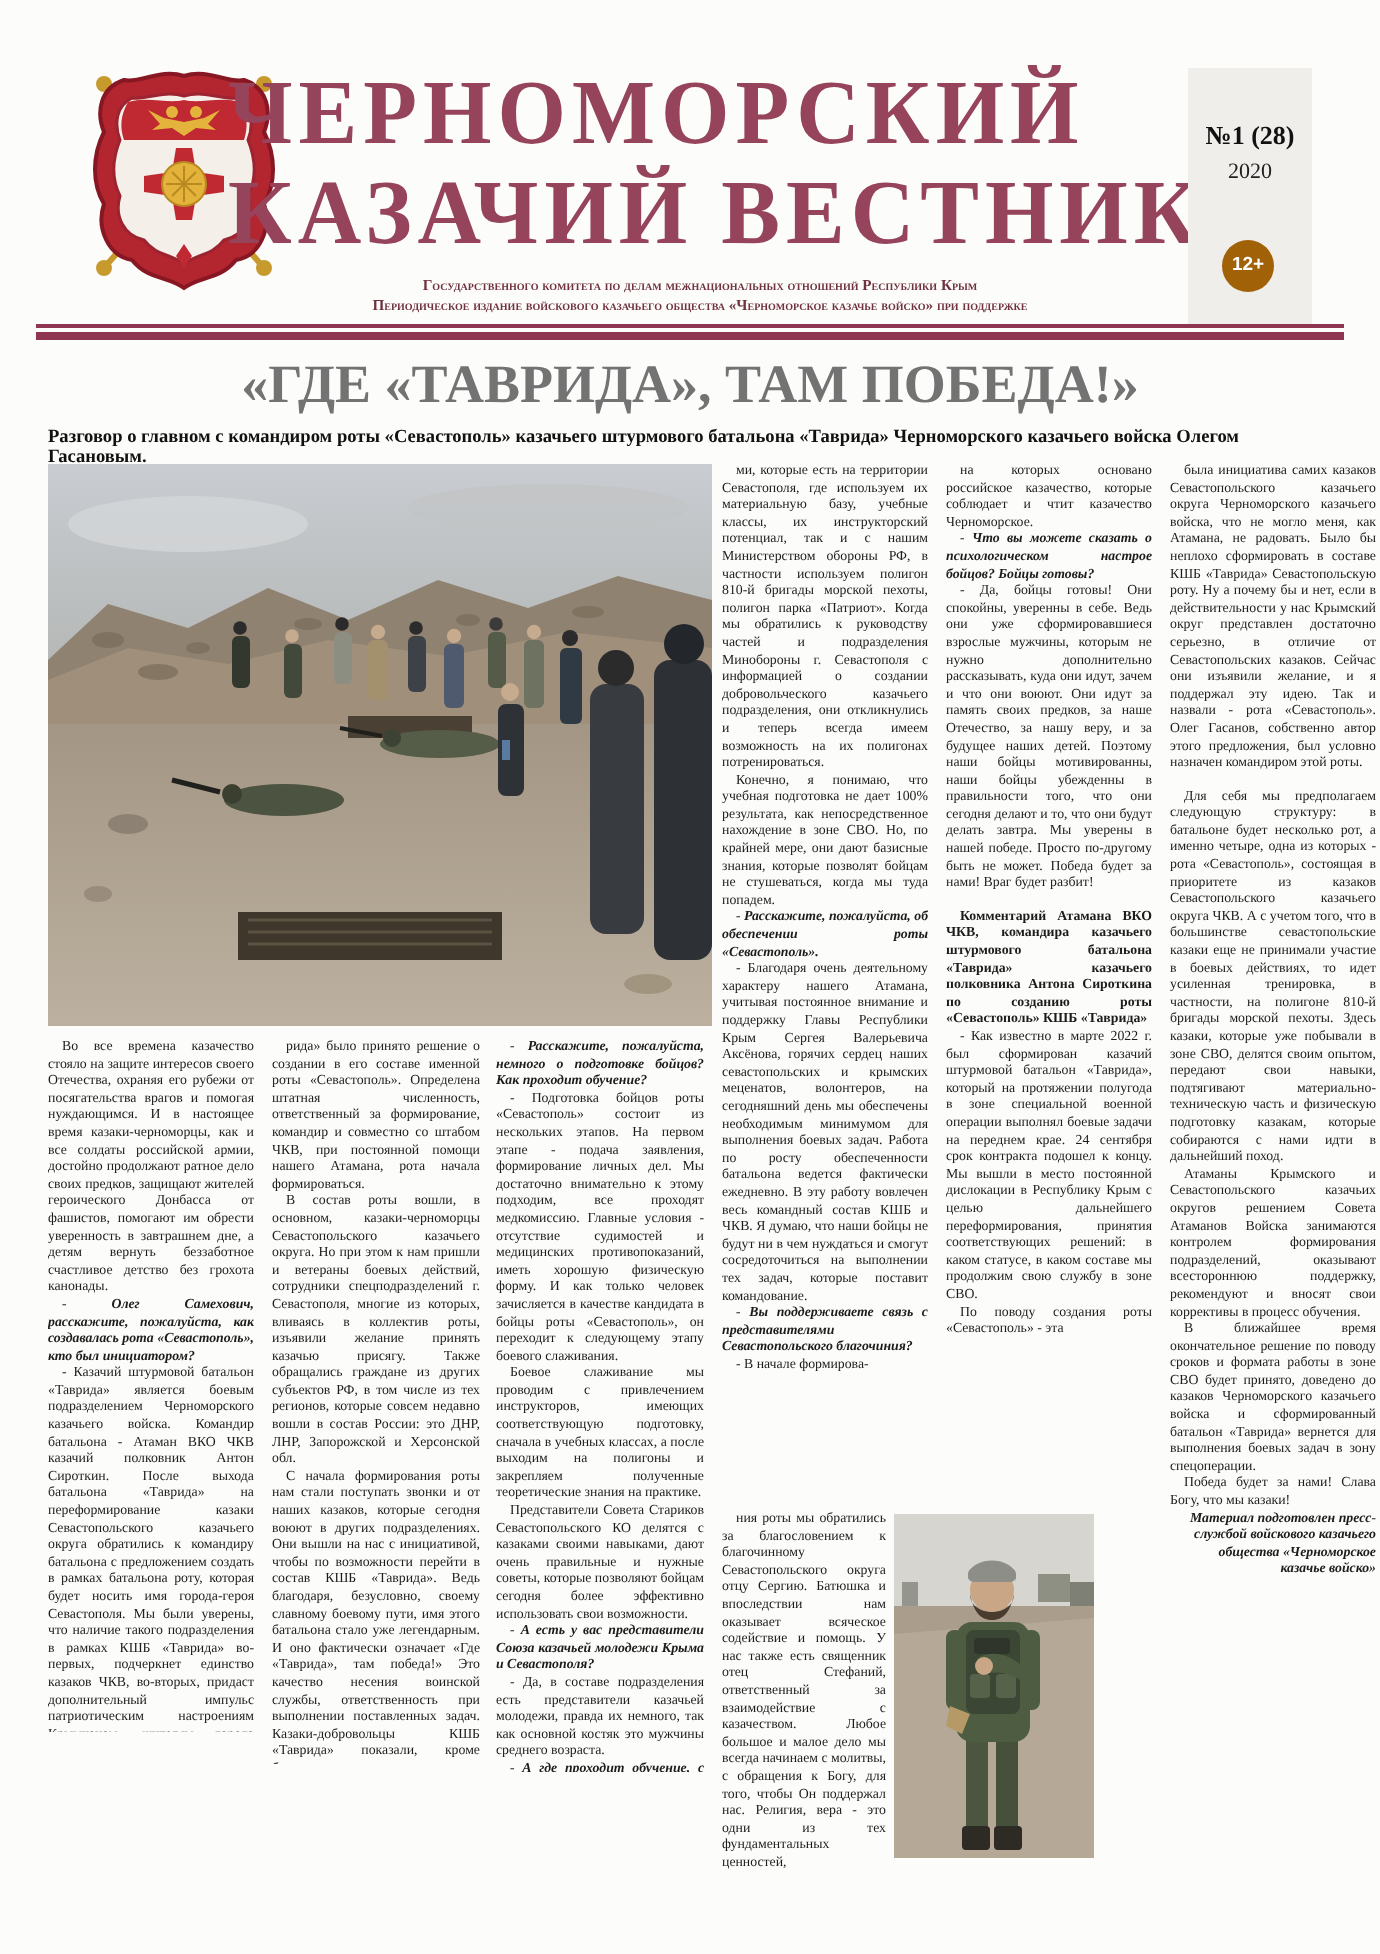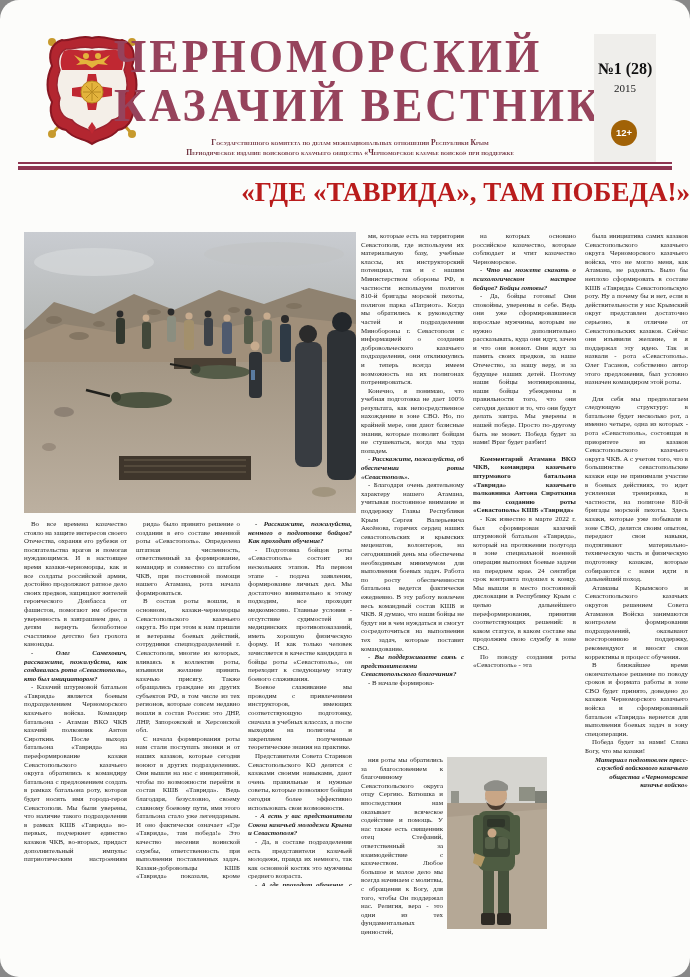--- a/index.html
+++ b/index.html
@@ -1,34 +1,34 @@
 <!DOCTYPE html>
 <html><head>
 <meta charset="utf-8">
 <style>
   html,body{margin:0;padding:0;background:#888;}
   .page{position:relative;width:690px;height:977px;margin:0 auto;background:#fcfcfa;overflow:hidden;
-        font-family:"Liberation Serif","DejaVu Serif",serif;border-radius:19px;}
+        font-family:"Liberation Serif","DejaVu Serif",serif;}
   
   .crest{position:absolute;left:44px;top:34px;width:96px;height:118px;}
   .mast-title{position:absolute;left:114px;top:32px;width:474px;color:#96435c;
               font-weight:bold;letter-spacing:3px;line-height:48px;font-size:44px;
               transform:scaleY(1.04);transform-origin:top left;white-space:nowrap;}
   .mast-sub{position:absolute;left:104px;top:138px;width:492px;text-align:center;
             font-variant:small-caps;font-size:7.6px;line-height:10px;color:#70323f;font-weight:bold;}
   .issue-col{position:absolute;left:594px;top:34px;width:62px;height:128px;background:#efeeeb;text-align:center;}
-  .issue-num{margin-top:26px;font-size:16px;font-weight:bold;color:#111;}
+  .issue-num{margin-top:26px;font-size:13px;font-weight:bold;color:#111;}
   .issue-year{margin-top:4px;font-size:11px;color:#222;}
   .age-badge{position:absolute;left:17px;top:86px;width:26px;height:26px;border-radius:50%;
              background:#a16207;color:#fff;font-size:9.5px;font-weight:bold;line-height:26px;
              font-family:"Liberation Sans",sans-serif;}
   .rule-thin{position:absolute;left:18px;right:18px;top:162px;height:2px;background:#8e3551;}
   .rule-thick{position:absolute;left:18px;right:18px;top:166px;height:4px;background:#8e3551;}
   
-  .headline{position:absolute;left:0;top:177px;width:100%;text-align:right;color:#b91c1c;
+  .headline{position:absolute;left:0;top:177px;width:100%;text-align:center;color:#737373;
             font-size:27px;font-weight:bold;}
   .deck{position:absolute;left:24px;top:214px;width:644px;font-size:9.3px;font-weight:bold;color:#111;}
   
   .photo-main{position:absolute;left:24px;top:232px;width:332px;height:281px;overflow:hidden;}
   .photo-soldier{position:absolute;left:447px;top:757px;width:100px;height:172px;overflow:hidden;}
   
   .col{position:absolute;overflow:hidden;font-size:6.9px;line-height:8.6px;text-align:justify;color:#1c1c1c;}
   .para{margin:0;text-indent:7px;}
   .s-q{font-weight:bold;font-style:italic;}
   .s-b{font-weight:bold;}
@@ -92,28 +92,29 @@
     <div>КАЗАЧИЙ ВЕСТНИК</div>
   </div>
 
   <div class="mast-sub">
     <div>Государственного комитета по делам межнациональных отношений Республики Крым</div>
     <div>Периодическое издание войскового казачьего общества «Черноморское казачье войско» при поддержке</div>
   </div>
 
   <div class="issue-col">
     <div class="issue-num">№1 (28)</div>
-    <div class="issue-year">2015</div>
+    <div class="issue-year">2020</div>
     <div class="age-badge">12+</div>
   </div>
 
   <div class="rule-thin"></div>
   <div class="rule-thick"></div>
 
   <div class="headline">«ГДЕ «ТАВРИДА», ТАМ ПОБЕДА!»</div>
+  <div class="deck">Разговор о главном с командиром роты «Севастополь» казачьего штурмового батальона «Таврида» Черноморского казачьего войска Олегом Гасановым.</div>
 
   <div class="photo-main">
     <svg viewBox="0 0 332 281" width="332" height="281">
       <defs>
         <linearGradient id="sky" x1="0" y1="0" x2="0" y2="1">
           <stop offset="0" stop-color="#c9ccd1"></stop>
             <stop offset="1" stop-color="#b5b8b6"></stop>
         </linearGradient>
         <linearGradient id="dirt" x1="0" y1="0" x2="0" y2="1">
           <stop offset="0" stop-color="#a39684"></stop>

